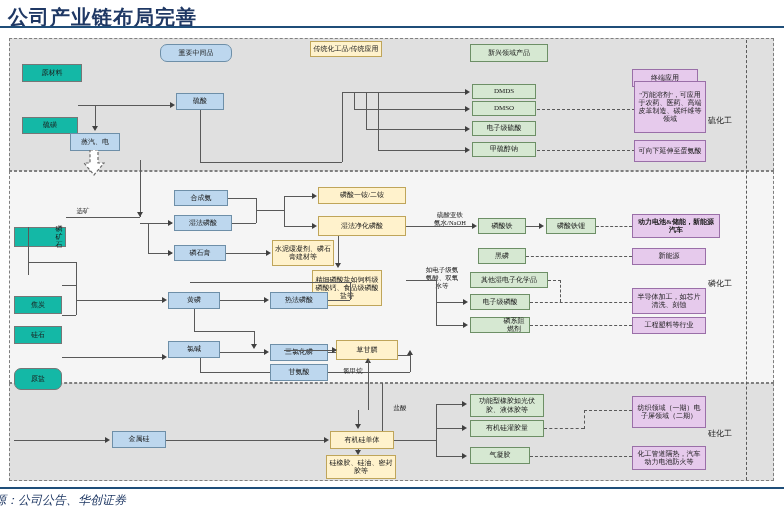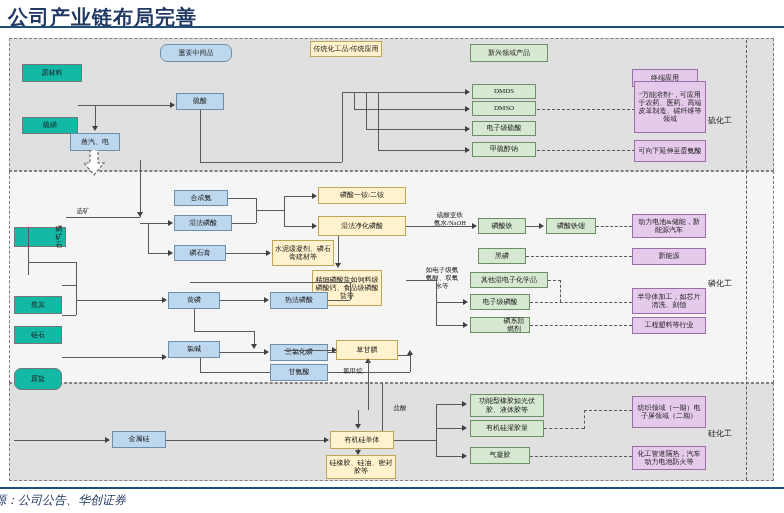--- a/index.html
+++ b/index.html
@@ -181,21 +181,21 @@
 
   <div class="line v" style="left:338px;top:236px;height:30px;"></div>
   <div class="arrow down" style="left:335px;top:263px;"></div>
   <div class="node n-yellow" style="left:312px;top:270px;width:70px;height:36px;">精细磷酸盐如饲料级磷酸钙、食品级磷酸盐等</div>
 
   <div class="node n-green" style="left:478px;top:218px;width:48px;height:16px;">磷酸铁</div>
   <div class="line h" style="left:526px;top:226px;width:16px;"></div>
   <div class="arrow right" style="left:539px;top:223px;"></div>
   <div class="node n-green" style="left:546px;top:218px;width:50px;height:16px;">磷酸铁锂</div>
   <div class="dash-h" style="left:596px;top:226px;width:36px;"></div>
-  <div class="node n-purple" style="left:632px;top:214px;width:74px;height:24px;">动力电池&amp;储能，新能源汽车</div>
+  <div class="node n-purple" style="left:632px;top:214px;width:88px;height:24px;font-weight:bold;">动力电池&amp;储能，新能源汽车</div>
 
   <div class="node n-green" style="left:478px;top:248px;width:48px;height:16px;">黑磷</div>
   <div class="dash-h" style="left:526px;top:256px;width:106px;"></div>
   <div class="node n-purple" style="left:632px;top:248px;width:74px;height:17px;">新能源</div>
 
   <div class="edge-label" style="left:420px;top:266px;width:44px;">如电子级氨
 氨酸、双氧
 水等</div>
   <div class="node n-green" style="left:470px;top:272px;width:78px;height:16px;">其他湿电子化学品</div>
 

